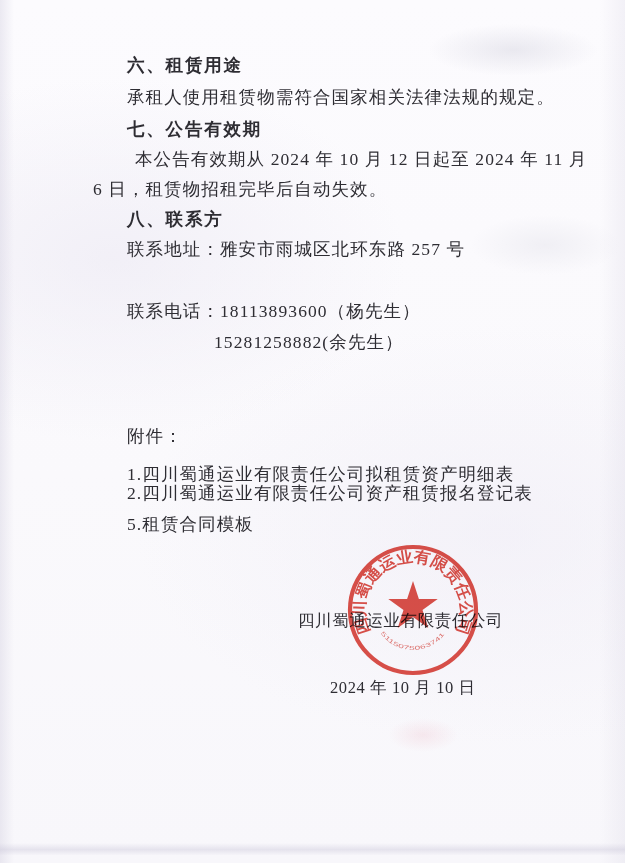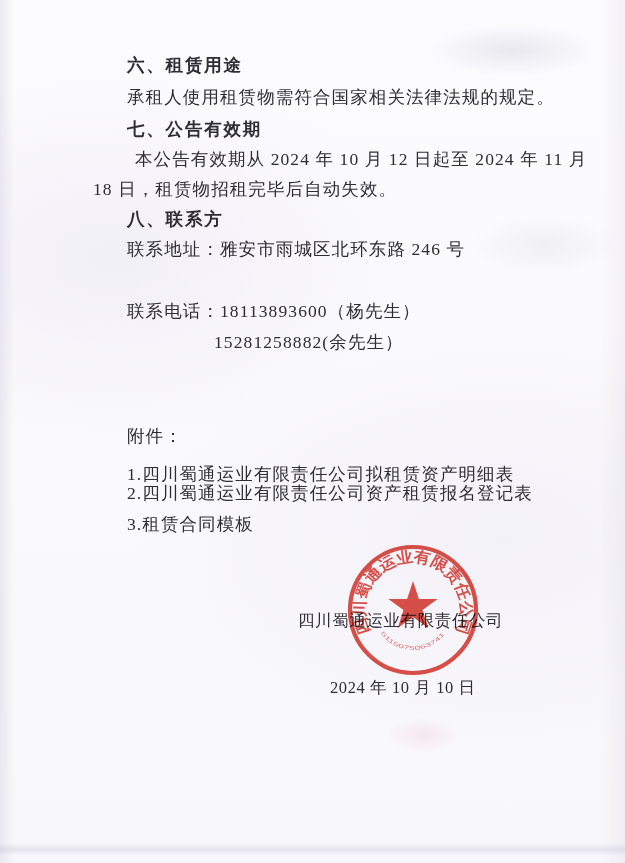--- a/index.html
+++ b/index.html
@@ -52,31 +52,31 @@
   <div class="smudge smudge-a"></div>
   <div class="smudge smudge-b"></div>
   <div class="smudge smudge-c"></div>
   <div class="smudge band-bottom"></div>
 
   <div class="line hd" style="left:127px;top:55px;">六、租赁用途</div>
   <div class="line" style="left:127px;top:87px;">承租人使用租赁物需符合国家相关法律法规的规定。</div>
 
   <div class="line hd" style="left:127px;top:119px;">七、公告有效期</div>
   <div class="line" style="left:135px;top:149px;">本公告有效期从 2024 年 10 月 12 日起至 2024 年 11 月</div>
-  <div class="line" style="left:93px;top:179px;">18 日，租赁物招租完毕后自动失效。</div>
+  <div class="line" style="left:93px;top:179px;">6 日，租赁物招租完毕后自动失效。</div>
 
   <div class="line hd" style="left:127px;top:209px;">八、联系方</div>
-  <div class="line" style="left:127px;top:239px;">联系地址：雅安市雨城区北环东路 246 号</div>
+  <div class="line" style="left:127px;top:239px;">联系地址：雅安市雨城区北环东路 257 号</div>
   <div class="line" style="left:127px;top:301px;">联系电话：18113893600（杨先生）</div>
   <div class="line" style="left:214px;top:332px;">15281258882(余先生）</div>
 
   <div class="line" style="left:127px;top:426px;">附件：</div>
   <div class="line" style="left:127px;top:452px;margin-top:12px;">1.四川蜀通运业有限责任公司拟租赁资产明细表</div>
   <div class="line" style="left:127px;top:483px;">2.四川蜀通运业有限责任公司资产租赁报名登记表</div>
-  <div class="line" style="left:127px;top:514px;">3.租赁合同模板</div>
+  <div class="line" style="left:127px;top:514px;">5.租赁合同模板</div>
 
   <div class="line sig" style="left:298px;top:611px;">四川蜀通运业有限责任公司</div>
   <div class="line sig" style="left:330px;top:678px;">2024 年 10 月 10 日</div>
 
   <svg class="stamp" viewBox="0 0 134 134" xmlns="http://www.w3.org/2000/svg">
     <g opacity="0.92">
       <circle cx="67" cy="67" r="63" fill="none" stroke="#d5281e" stroke-width="4.2"></circle>
       <defs>
         <path id="arcTop" d="M 25.4 91 A 48 48 0 1 1 108.6 91" fill="none"></path>
         <path id="arcBottom" d="M 32.4 87 A 40 40 0 0 0 101.6 87" fill="none"></path>

